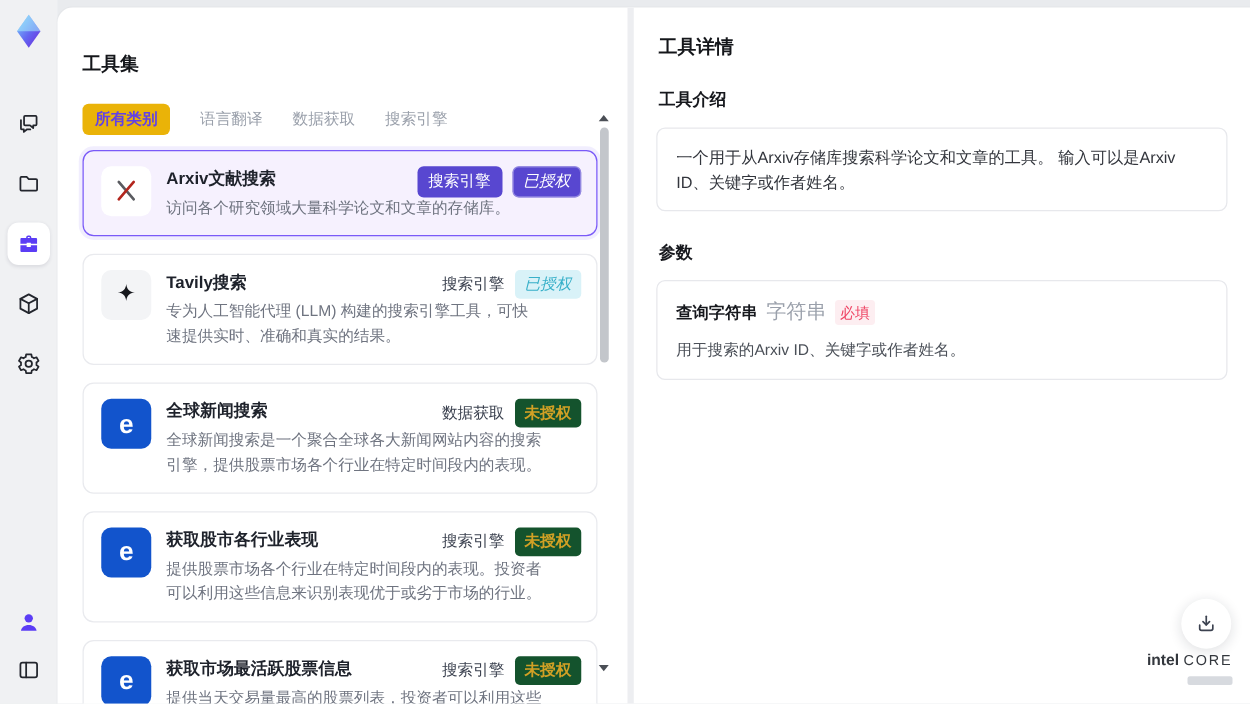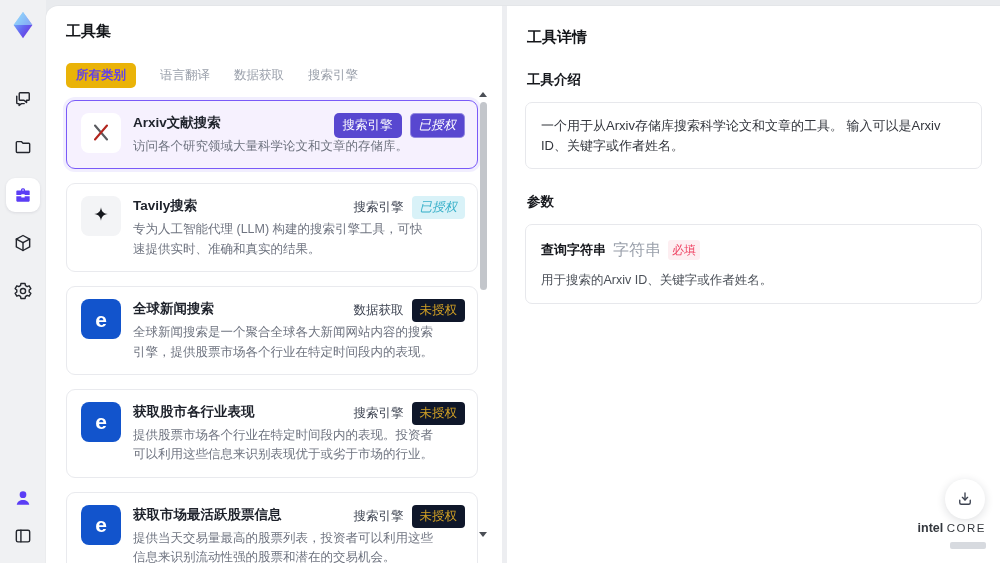--- a/index.html
+++ b/index.html
@@ -28,21 +28,21 @@
   
   .main{
     position:absolute;left:46px;top:6px;right:0;bottom:0;
     background:#ffffff;border-top-left-radius:12px;display:flex;overflow:hidden;
     box-shadow:0 0 0 1px rgba(0,0,0,.02);
   }
   .list-panel{width:456px;flex:none;position:relative;padding:16px 0 0 20px;box-sizing:border-box;}
   .v-divider{width:5px;background:#edeef1;flex:none;}
   .detail-panel{flex:1;padding:16px 16px 0 16px;box-sizing:border-box;}
   
-  .panel-title{font-size:15px;font-weight:bold;color:#14161a;margin:0 0 0 0;}
+  .panel-title{font-size:15px;font-weight:bold;color:#14161a;margin:20px 0 0 0;}
   .tabs{display:flex;align-items:center;gap:24px;margin:22px 0 12px 0;}
   .tab{font-size:12.5px;color:#9aa0ab;cursor:pointer;white-space:nowrap;}
   .tab.active{color:#6141e8;background:#eab308;border-radius:5px;padding:4px 10px;font-weight:bold;}
   .tool-list{width:412px;}
   .tool-card{
     position:relative;display:flex;gap:12px;padding:12px 14px;margin-bottom:14px;
     border:1px solid #e9eaee;border-radius:9px;background:#fff;box-sizing:border-box;cursor:pointer;
   }
   .tool-card.selected{
     background:#f6f1fe;border:1.5px solid #7a5af8;
@@ -56,21 +56,21 @@
   .tool-icon.blue{background:#1254cc;}
   .tool-icon svg{width:24px;height:24px;}
   .tool-icon .e-glyph{color:#fff;font-size:21px;font-weight:bold;line-height:1;font-family:"Liberation Sans",sans-serif;}
   .tool-main{flex:1;min-width:0;padding-top:1px;}
   .tool-title{font-size:13.5px;font-weight:bold;color:#1e222b;margin:0 0 5px 0;padding-right:116px;}
   .tool-desc{font-size:12.5px;color:#6f7480;line-height:1.55;max-width:300px;}
   .tool-badges{position:absolute;top:12px;right:12px;display:flex;gap:8px;align-items:center;}
   .badge-cat{font-size:12.5px;color:#3c4250;white-space:nowrap;}
   .badge-auth{font-size:12.5px;border-radius:4px;padding:3px 8px;white-space:nowrap;}
   .badge-auth.ok{background:#d9f2f8;color:#38b0c9;font-style:italic;}
-  .badge-auth.no{background:#0f172a;color:#d2a125;}
+  .badge-auth.no{background:#14532d;color:#d2a125;font-weight:bold;}
   .tool-card.selected .badge-cat,
   .tool-card.selected .badge-auth{
     background:#5847d0;color:#ffffff;border-radius:5px;padding:4px 9px;font-size:12.5px;
   }
   .tool-card.selected .badge-auth{box-shadow:inset 0 0 0 1px rgba(255,255,255,.35);}
   
   .scrollbar{position:absolute;right:15px;top:86px;bottom:26px;width:8px;}
   .sb-arrow{width:0;height:0;border-left:4px solid transparent;border-right:4px solid transparent;margin:0 auto;}
   .sb-arrow.up{border-bottom:5px solid #4b4f56;}
   .sb-arrow.down{border-top:5px solid #4b4f56;position:absolute;bottom:0;left:0;right:0;margin:auto;}

